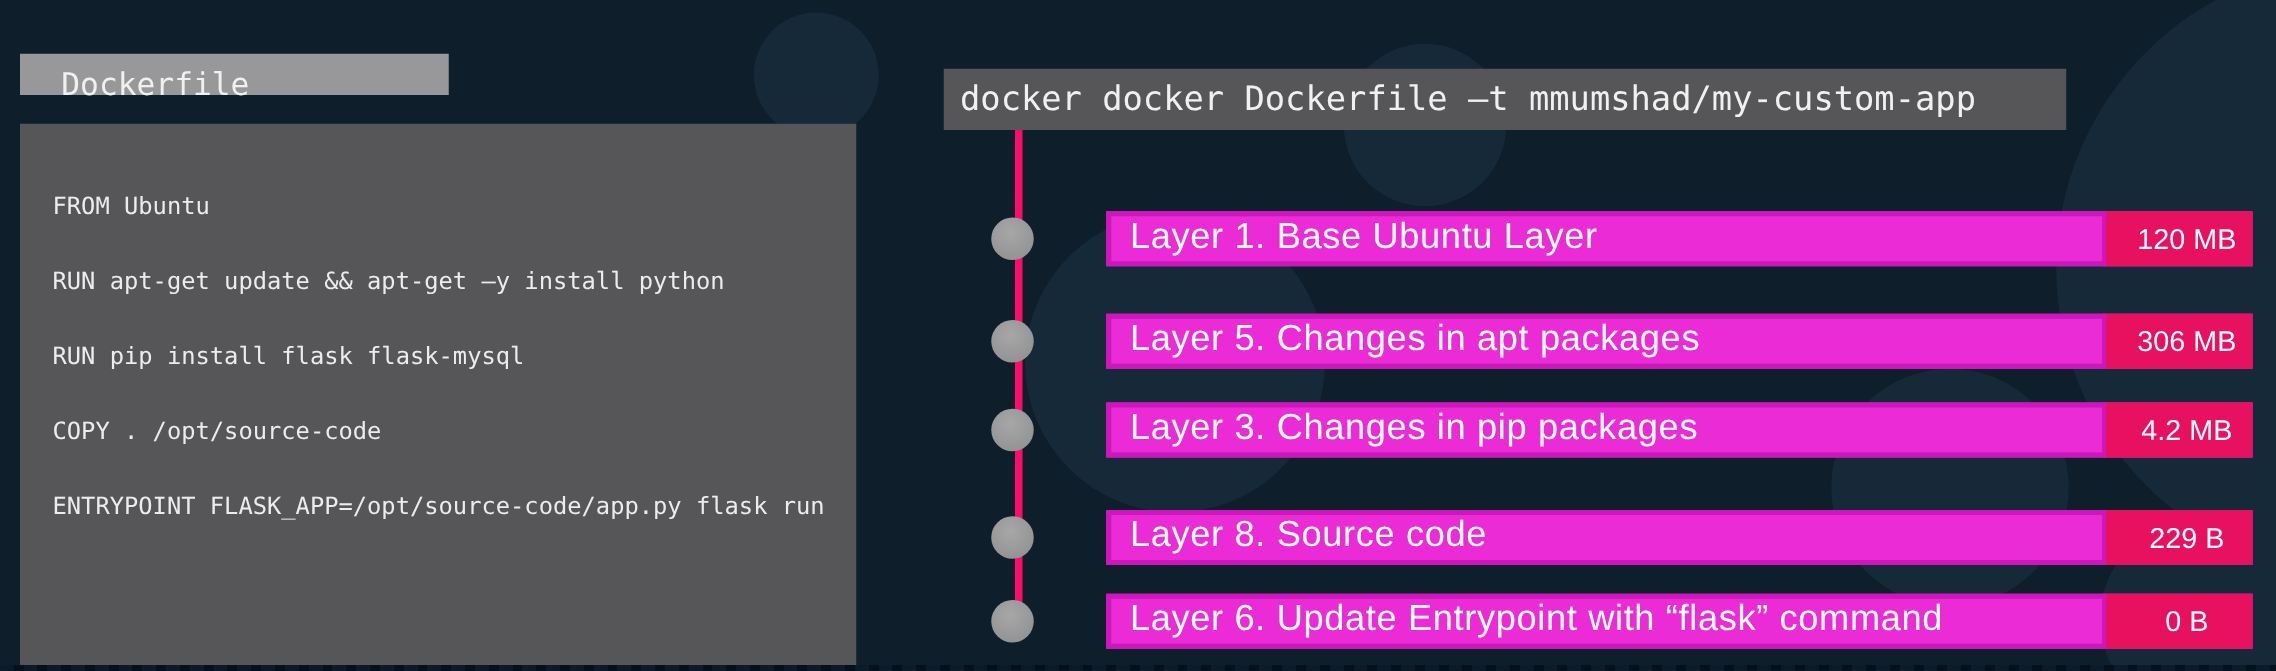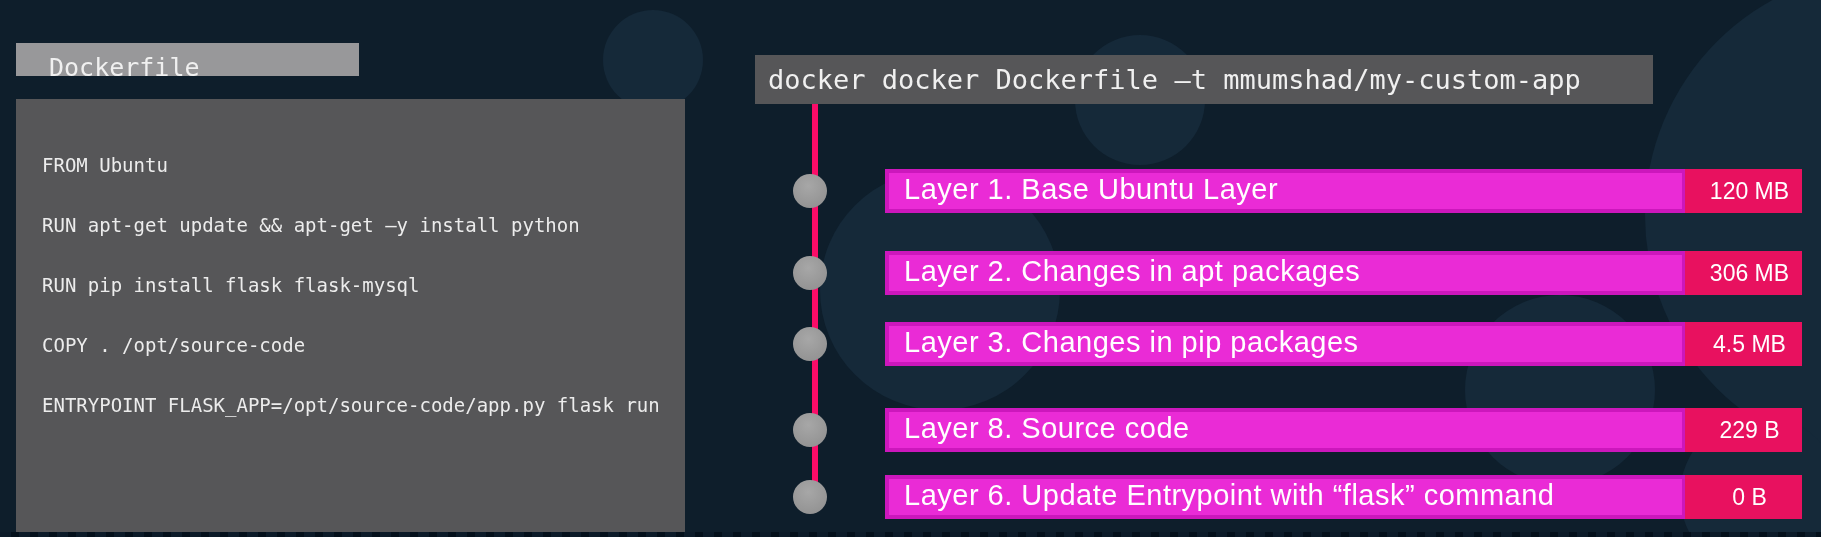--- a/index.html
+++ b/index.html
@@ -141,26 +141,26 @@
   <div class="timeline-node" style="top:256px;"></div>
   <div class="timeline-node" style="top:327px;"></div>
   <div class="timeline-node" style="top:413px;"></div>
   <div class="timeline-node" style="top:480px;"></div>
 
   <div class="layer-bar" style="top:169px;">
     <span class="layer-label">Layer 1. Base Ubuntu Layer</span>
     <span class="layer-size">120 MB</span>
   </div>
   <div class="layer-bar" style="top:251px;">
-    <span class="layer-label">Layer 2. Changes in apt packages</span>
+    <span class="layer-label">Layer 5. Changes in apt packages</span>
     <span class="layer-size">306 MB</span>
   </div>
   <div class="layer-bar" style="top:322px;">
     <span class="layer-label">Layer 3. Changes in pip packages</span>
-    <span class="layer-size">4.5 MB</span>
+    <span class="layer-size">4.2 MB</span>
   </div>
   <div class="layer-bar" style="top:408px;">
     <span class="layer-label">Layer 8. Source code</span>
     <span class="layer-size">229 B</span>
   </div>
   <div class="layer-bar" style="top:475px;">
     <span class="layer-label">Layer 6. Update Entrypoint with “flask” command</span>
     <span class="layer-size">0 B</span>
   </div>
 

